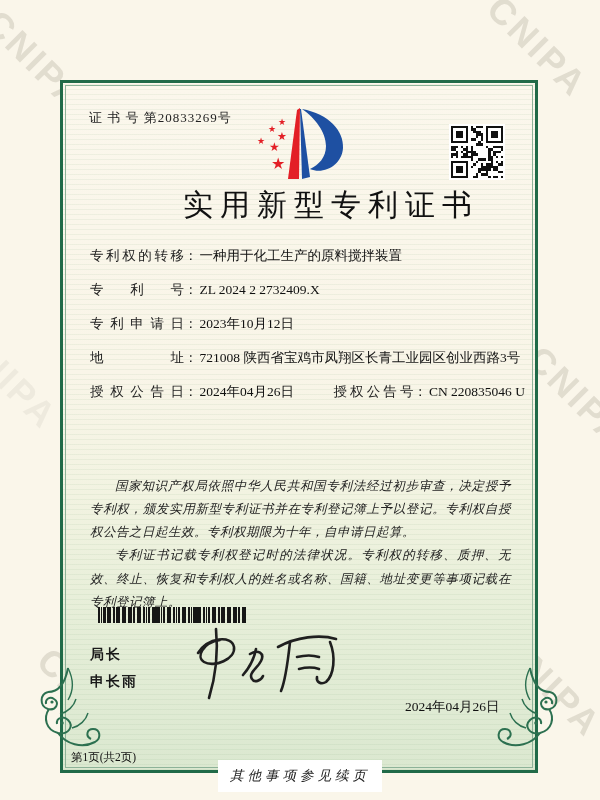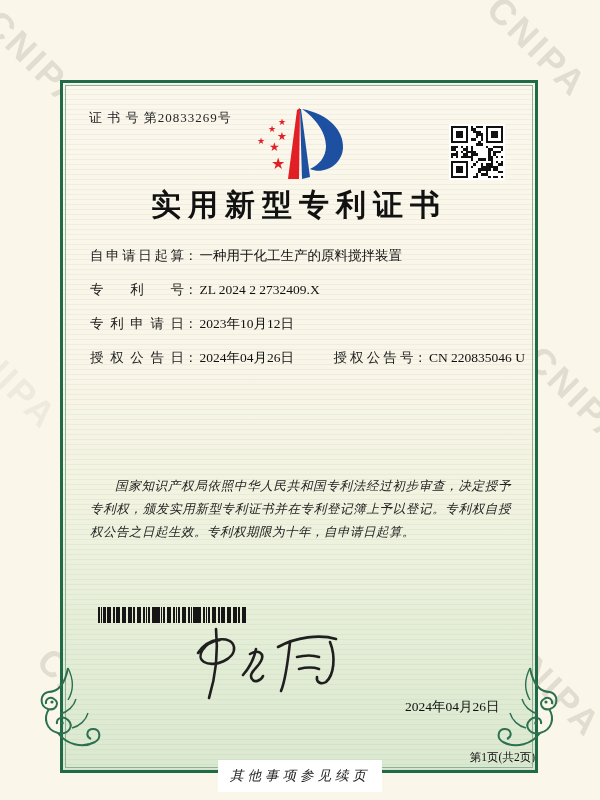--- a/index.html
+++ b/index.html
@@ -32,21 +32,21 @@
     content:"";position:absolute;inset:2px;border:1px solid #8db298;pointer-events:none;
   }
   .cert-no{
     position:absolute;left:26px;top:26px;font-size:13px;letter-spacing:1px;color:#222;
   }
   .logo{position:absolute;left:50%;top:24px;transform:translateX(-50%);}
   .qr{position:absolute;left:386px;top:41px;width:52px;height:52px;background:#fff;padding:2px;}
   .qr svg{display:block;width:100%;height:100%;}
   .title{
     position:absolute;top:102px;left:0;width:100%;text-align:center;
-    font-size:30px;font-weight:bold;letter-spacing:7px;color:#111;
+    font-size:30px;font-weight:normal;letter-spacing:7px;color:#111;padding-left:32px;
   }
   .fields{position:absolute;left:27px;top:163px;right:24px;font-size:13.5px;}
   .field-row{margin-bottom:14px;line-height:20px;white-space:nowrap;}
   .flabel{
     display:inline-block;width:94px;vertical-align:top;
     text-align:justify;text-align-last:justify;color:#222;
   }
   .colon{display:inline-block;margin-right:2px;color:#222;}
   .fvalue{color:#111;text-align:center;}
   .grant-pair2{margin-left:36px;}
@@ -65,21 +65,21 @@
       repeating-linear-gradient(90deg,rgba(0,0,0,0) 0 6px,#161616 6px 8px,rgba(0,0,0,0) 8px 13px);
   }
   .sig-block{
     position:absolute;left:27px;top:558px;
     font-family:"Liberation Sans","DejaVu Sans",sans-serif;
     font-size:14px;font-weight:bold;letter-spacing:2px;line-height:27px;color:#1a1a1a;
   }
   .signature{position:absolute;left:115px;top:540px;}
   .issue-date{position:absolute;left:342px;top:615px;font-size:13.5px;color:#111;}
   .page-info{
-    position:absolute;bottom:5px;left:0;width:100%;text-align:right;
+    position:absolute;bottom:5px;left:8px;width:100%;text-align:left;
     font-size:11.5px;color:#111;
   }
   .cont-box{
     position:absolute;left:50%;top:760px;transform:translateX(-50%);
     background:#ffffff;padding:7px 12px;z-index:3;white-space:nowrap;
     font-style:italic;font-size:13.5px;letter-spacing:4px;color:#222;
   }
   .flourish{position:absolute;z-index:4;}
   .flourish svg{display:block;}
   .flourish-right svg{transform:scaleX(-1);}
@@ -121,40 +121,48 @@
       <path fill="#fff" d="M1 1h5v5h-5z M15 1h5v5h-5z M1 15h5v5h-5z"></path>
       <path fill="#111" d="M2 2h3v3h-3z M16 2h3v3h-3z M2 16h3v3h-3z"></path>
       <path class="data" fill="#111" d="M8 0h1v1h-1zM10 0h1v1h-1zM11 0h1v1h-1zM12 0h1v1h-1zM8 1h1v1h-1zM9 1h1v1h-1zM9 2h1v1h-1zM10 2h1v1h-1zM11 2h1v1h-1zM10 3h1v1h-1zM11 3h1v1h-1zM12 3h1v1h-1zM10 4h1v1h-1zM12 4h1v1h-1zM8 5h1v1h-1zM9 5h1v1h-1zM12 5h1v1h-1zM11 6h1v1h-1zM10 7h1v1h-1zM11 7h1v1h-1zM12 7h1v1h-1zM0 8h1v1h-1zM1 8h1v1h-1zM2 8h1v1h-1zM4 8h1v1h-1zM6 8h1v1h-1zM8 8h1v1h-1zM14 8h1v1h-1zM17 8h1v1h-1zM18 8h1v1h-1zM19 8h1v1h-1zM20 8h1v1h-1zM0 9h1v1h-1zM1 9h1v1h-1zM5 9h1v1h-1zM6 9h1v1h-1zM8 9h1v1h-1zM15 9h1v1h-1zM16 9h1v1h-1zM20 9h1v1h-1zM2 10h1v1h-1zM4 10h1v1h-1zM6 10h1v1h-1zM7 10h1v1h-1zM8 10h1v1h-1zM9 10h1v1h-1zM15 10h1v1h-1zM17 10h1v1h-1zM18 10h1v1h-1zM19 10h1v1h-1zM0 11h1v1h-1zM1 11h1v1h-1zM2 11h1v1h-1zM5 11h1v1h-1zM6 11h1v1h-1zM8 11h1v1h-1zM9 11h1v1h-1zM10 11h1v1h-1zM15 11h1v1h-1zM17 11h1v1h-1zM0 12h1v1h-1zM2 12h1v1h-1zM4 12h1v1h-1zM5 12h1v1h-1zM6 12h1v1h-1zM7 12h1v1h-1zM8 12h1v1h-1zM15 12h1v1h-1zM16 12h1v1h-1zM18 12h1v1h-1zM20 12h1v1h-1zM8 13h1v1h-1zM11 13h1v1h-1zM12 13h1v1h-1zM13 13h1v1h-1zM15 13h1v1h-1zM16 13h1v1h-1zM10 14h1v1h-1zM16 14h1v1h-1zM18 14h1v1h-1zM20 14h1v1h-1zM9 15h1v1h-1zM12 15h1v1h-1zM14 15h1v1h-1zM15 15h1v1h-1zM16 15h1v1h-1zM19 15h1v1h-1zM20 15h1v1h-1zM8 16h1v1h-1zM12 16h1v1h-1zM13 16h1v1h-1zM14 16h1v1h-1zM15 16h1v1h-1zM16 16h1v1h-1zM17 16h1v1h-1zM18 16h1v1h-1zM11 17h1v1h-1zM12 17h1v1h-1zM13 17h1v1h-1zM14 17h1v1h-1zM15 17h1v1h-1zM17 17h1v1h-1zM18 17h1v1h-1zM11 18h1v1h-1zM14 18h1v1h-1zM19 18h1v1h-1zM20 18h1v1h-1zM10 19h1v1h-1zM12 19h1v1h-1zM13 19h1v1h-1zM14 19h1v1h-1zM9 20h1v1h-1zM10 20h1v1h-1zM15 20h1v1h-1zM17 20h1v1h-1zM18 20h1v1h-1zM20 20h1v1h-1z"></path>
     </svg>
   </div>
 
   <div class="title">实用新型专利证书</div>
 
   <div class="fields">
     <div class="field-row">
-      <span class="flabel">自申请日起算</span><span class="colon">：</span><span class="fvalue">一种用于化工生产的原料搅拌装置</span>
+      <span class="flabel">专利权的转移</span><span class="colon">：</span><span class="fvalue">一种用于化工生产的原料搅拌装置</span>
     </div>
     <div class="field-row">
       <span class="flabel">专利号</span><span class="colon">：</span><span class="fvalue">ZL 2024 2 2732409.X</span>
     </div>
     <div class="field-row">
       <span class="flabel">专利申请日</span><span class="colon">：</span><span class="fvalue">2023年10月12日</span>
+    </div>
+    <div class="field-row">
+      <span class="flabel">地址</span><span class="colon">：</span><span class="fvalue">721008 陕西省宝鸡市凤翔区长青工业园区创业西路3号</span>
     </div>
     <div class="field-row">
       <span><span class="flabel">授权公告日</span><span class="colon">：</span><span class="fvalue">2024年04月26日</span></span>
       <span class="grant-pair2"><span class="flabel">授权公告号</span><span class="colon">：</span><span class="fvalue">CN 220835046 U</span></span>
     </div>
   </div>
 
   <div class="paras">
     <p>国家知识产权局依照中华人民共和国专利法经过初步审查，决定授予专利权，颁发实用新型专利证书并在专利登记簿上予以登记。专利权自授权公告之日起生效。专利权期限为十年，自申请日起算。</p>
+    <p>专利证书记载专利权登记时的法律状况。专利权的转移、质押、无效、终止、恢复和专利权人的姓名或名称、国籍、地址变更等事项记载在专利登记簿上。</p>
   </div>
 
   <div class="barcode"></div>
 
+  <div class="sig-block">
+    <div>局长</div>
+    <div>申长雨</div>
+  </div>
 
   <div class="signature">
     <svg width="190" height="80" viewBox="0 0 190 80" fill="none" stroke="#1f1f1f" stroke-width="2.6" stroke-linecap="round">
       <path d="M20,30 C30,14 54,12 56,24 C58,36 36,45 26,39 C18,34 24,20 42,17"></path>
       <path d="M38,6 C40,26 38,52 31,75"></path>
       <path d="M78,26 C76,36 72,44 65,52"></path>
       <path d="M72,31 C80,26 87,30 83,38 C79,46 70,50 74,56 C76,60 83,58 85,53"></path>
       <path d="M100,24 C118,14 142,11 158,16"></path>
       <path d="M112,19 C110,37 108,56 103,68"></path>
       <path d="M152,19 C158,34 156,52 148,59 C143,62 138,59 139,54"></path>

